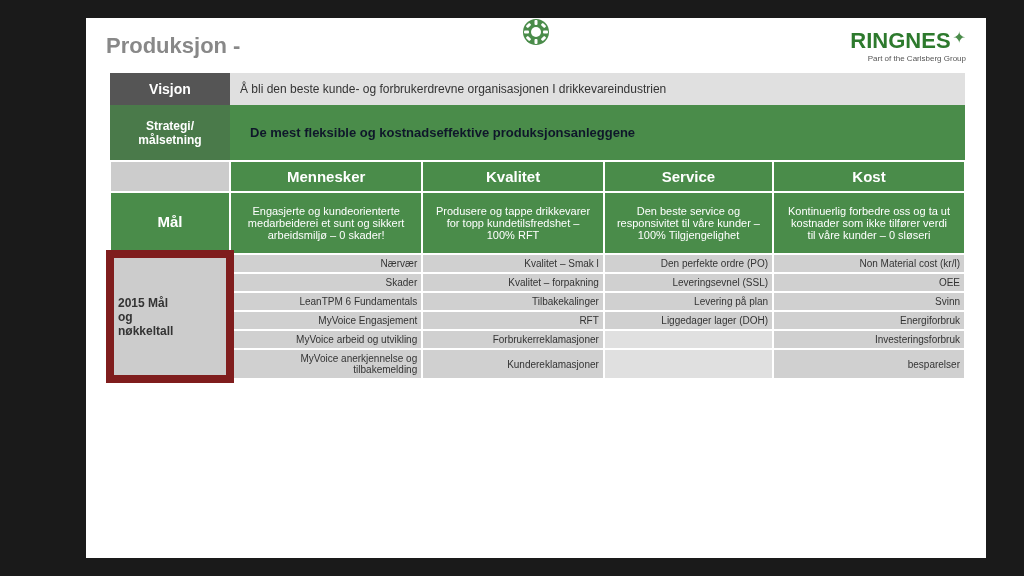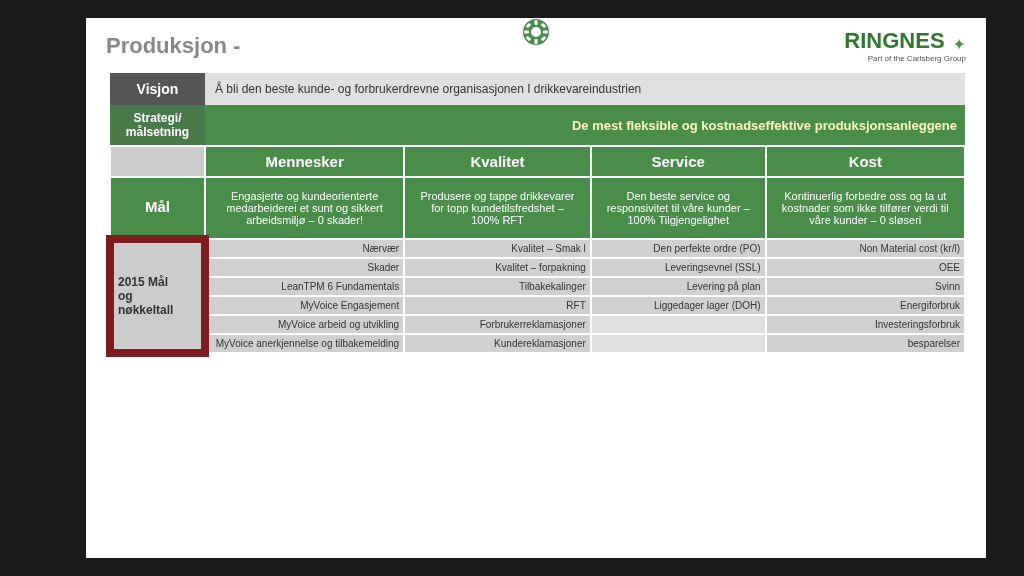--- a/index.html
+++ b/index.html
@@ -56,21 +56,21 @@
     
     .row-visjon td {
       padding: 6px 10px;
       font-size: 12px;
     }
     .cell-label {
       background: #555;
       color: white;
       font-weight: bold;
       text-align: center;
-      width: 95px;
+      width: 120px;
       font-size: 13px;
     }
     .cell-visjon-content {
       background: #e0e0e0;
       color: #333;
       font-size: 12px;
     }
     
     .col-header {
       background: #4a8c4a;
@@ -136,41 +136,41 @@
       <rect x="5" y="5" width="3" height="5" rx="1" fill="white" transform="rotate(45 6.5 7.5)"></rect>
       <rect x="20" y="5" width="3" height="5" rx="1" fill="white" transform="rotate(-45 21.5 7.5)"></rect>
       <rect x="5" y="18" width="3" height="5" rx="1" fill="white" transform="rotate(-45 6.5 20.5)"></rect>
       <rect x="20" y="18" width="3" height="5" rx="1" fill="white" transform="rotate(45 21.5 20.5)"></rect>
     </svg>
   </div>
 
   <div class="header">
     <div class="page-title">Produksjon -</div>
     <div class="logo">
-      <div style="display:flex; align-items:flex-end; gap:8px;">
+      <div style="display:flex; align-items:flex-start; gap:2px;">
         <span class="logo-text">RINGNES</span>
         <span style="color:#4a8c4a; font-size:16px;">✦</span>
       </div>
       <span class="logo-sub">Part of the Carlsberg Group</span>
     </div>
   </div>
 
   <div class="table-container">
     <table>
 
       <tbody>
           <tr class="row-visjon">
         <td class="cell-label" style="padding:8px; font-size:14px; background:#555;">Visjon</td>
         <td colspan="4" class="cell-visjon-content" style="font-size:12px; color:#333; background:#e0e0e0;">Å bli den beste kunde- og forbrukerdrevne  organisasjonen I drikkevareindustrien</td>
       </tr>
 
       <tr>
         <td class="cell-label" style="background:#4a7a4a; font-size:12px; padding:6px; white-space:pre-line; text-align:center; color:white; font-weight:bold;">Strategi/
 målsetning</td>
-        <td colspan="4" style="background:#4a8c4a; color:#fef9c3; font-weight:bold; text-align:right; font-size:13px; padding:8px;">De mest fleksible og kostnadseffektive  produksjonsanleggene</td>
+        <td colspan="4" style="background:#4a8c4a; color:#0f172a; font-weight:bold; text-align:left; font-size:13px; padding:20px;">De mest fleksible og kostnadseffektive  produksjonsanleggene</td>
       </tr>
 
       <tr>
         <td style="background:#ccc; border:2px solid white;"></td>
         <td class="col-header">Mennesker</td>
         <td class="col-header">Kvalitet</td>
         <td class="col-header">Service</td>
         <td class="col-header">Kost</td>
       </tr>
 

